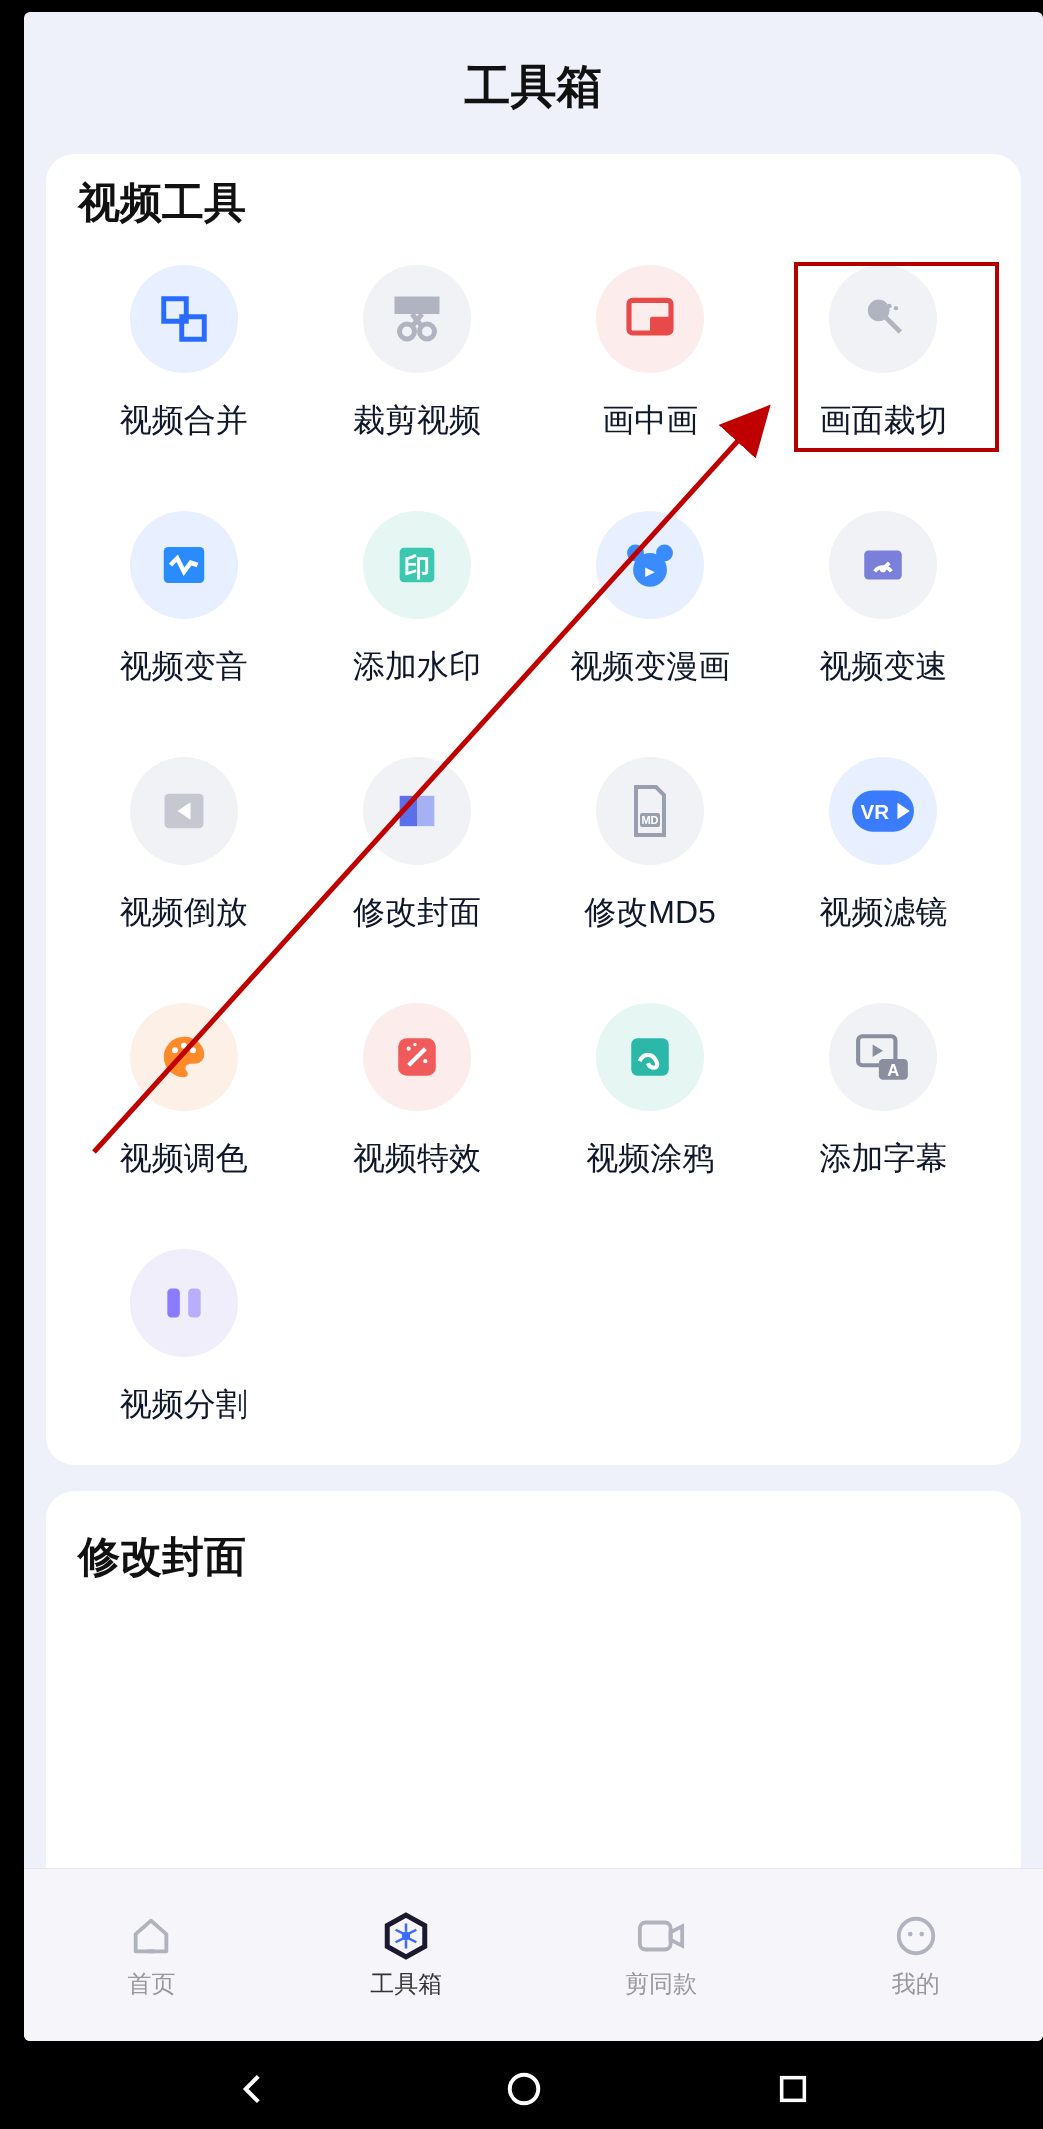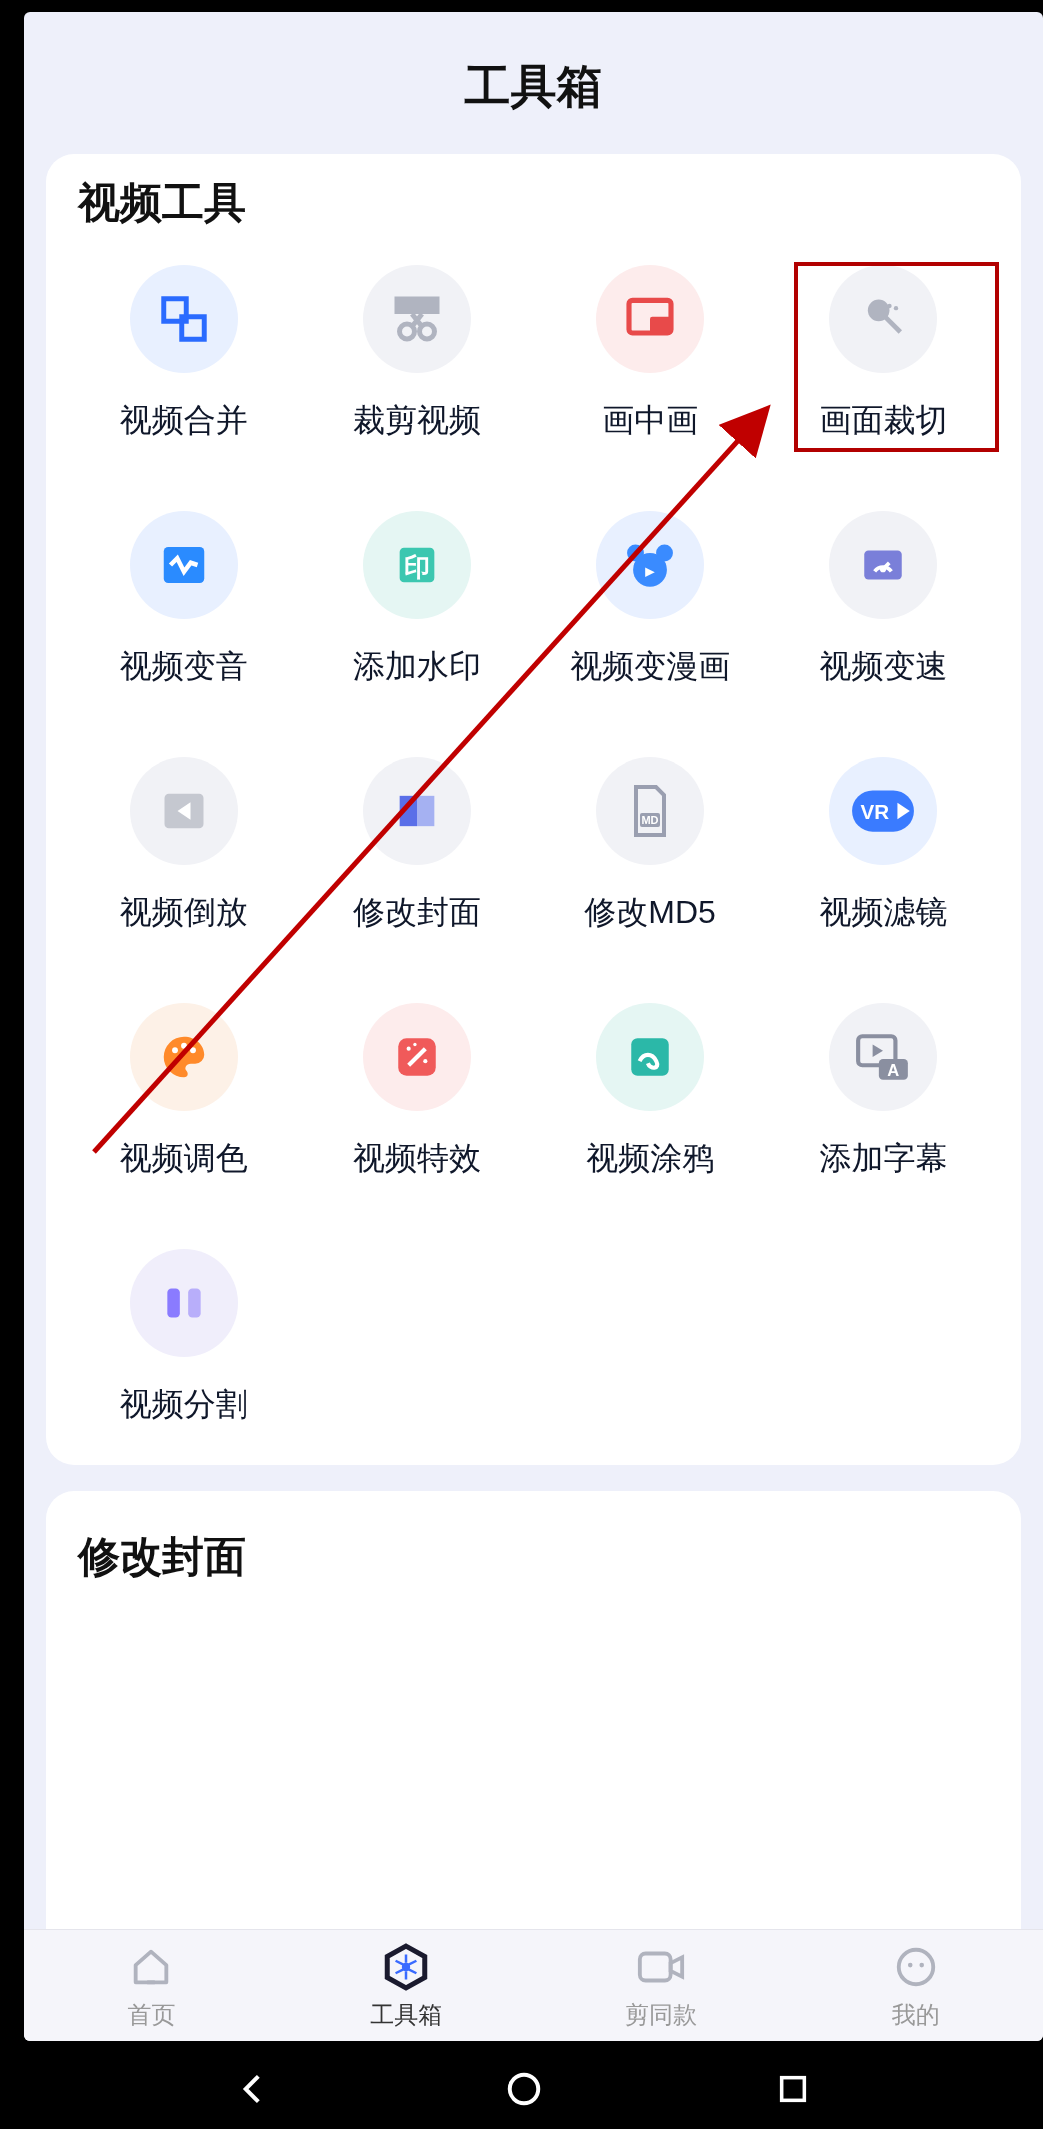--- a/index.html
+++ b/index.html
@@ -81,21 +81,21 @@
     .highlight-box {
       position: absolute;
       border: 4px solid #B20000;
       pointer-events: none;
     }
     .red-arrow {
       position: absolute;
       pointer-events: none;
     }
     .bottom-tabbar {
-      height: 112px;
+      height: 173px;
       background: #F5F5FA;
       display: flex;
       border-top: 1px solid #e5e5ec;
     }
     .tabbar-item {
       flex: 1;
       display: flex;
       flex-direction: column;
       align-items: center;
       justify-content: center;

